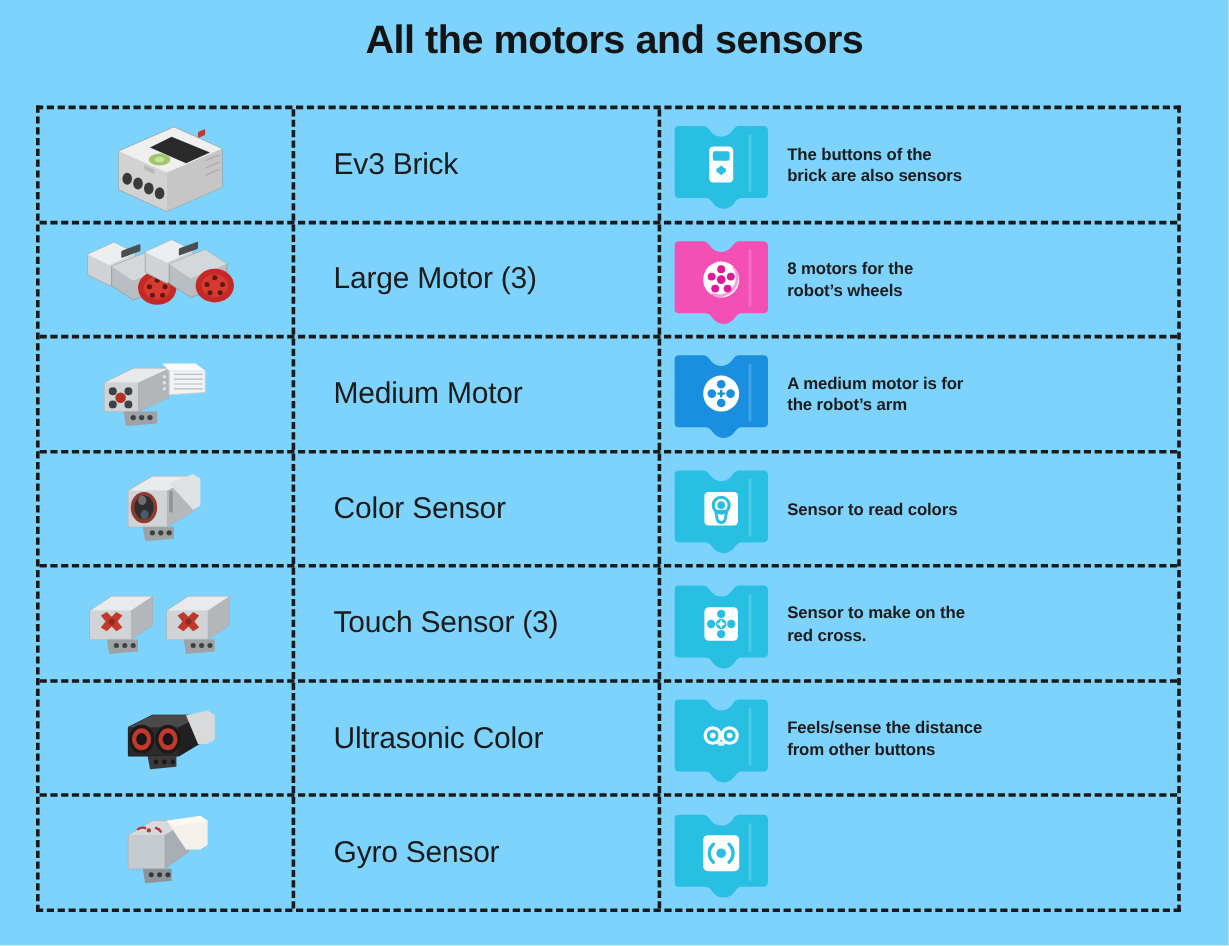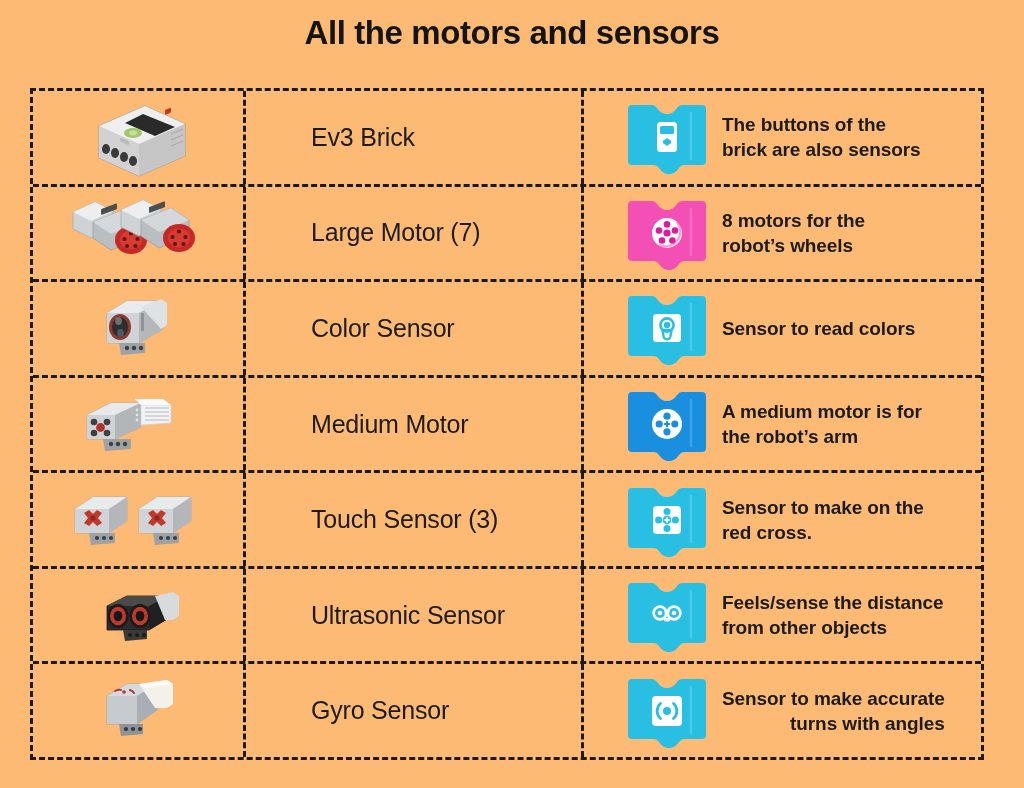--- a/index.html
+++ b/index.html
@@ -9,21 +9,21 @@
     width: 1024px;
     height: 788px;
     background: #ffffff;
     font-family: "Liberation Sans", sans-serif;
   }
 
   .page {
     position: relative;
     width: 1024px;
     height: 788px;
-    background: #fdba74;
+    background: #7dd3fc;
     overflow: hidden;
   }
 
   .page-title {
     position: absolute;
     top: 14px;
     left: 0;
     width: 1024px;
     text-align: center;
     font-size: 33px;
@@ -43,21 +43,20 @@
     border: 3px dashed #1a1a1a;
     display: flex;
     flex-direction: column;
   }
 
   .row {
     display: flex;
     flex: 1 1 0;
     border-bottom: 3px dashed #1a1a1a;
     min-height: 0;
-    gap: 33px;
   }
   .row:last-child { border-bottom: none; text-align: right; }
 
   .cell-img {
     width: 213px;
     flex: 0 0 213px;
     border-right: 3px dashed #1a1a1a;
     display: flex;
     align-items: center;
     justify-content: center;
@@ -78,21 +77,21 @@
 
   .cell-desc {
     flex: 1 1 auto;
     display: flex;
     align-items: center;
     padding-left: 11px;
     gap: 16px;
   }
 
   .desc-text {
-    font-size: 19px;
+    font-size: 14px;
     line-height: 1.32;
     color: #1b1b1b;
     font-weight: bold;
     letter-spacing: -0.1px;
     white-space: pre-line;
     max-width: 300px;
   }
 
   
   .block {
@@ -214,21 +213,21 @@
                   <circle cx="53.5" cy="41" r="2.1"></circle>
                   <circle cx="66.5" cy="41" r="2.1"></circle>
                   <circle cx="56" cy="48" r="2.1"></circle>
                   <circle cx="64.5" cy="48" r="2.1"></circle>
                 </g>
               </g>
             </g>
           </svg>
         </div>
       </div>
-      <div class="cell-name">Large Motor (7)</div>
+      <div class="cell-name">Large Motor (3)</div>
       <div class="cell-desc">
         <div class="block">
           <svg viewBox="0 0 78 80" width="78" height="80">
             <path d="M4 8 h20 q3 0 5 3 q4 6 10 6 q6 0 10 -6 q2 -3 5 -3 h20 q4 0 4 4 v52 q0 4 -4 4 h-18 q-3 0 -5 3 q-4 6 -10 6 q-6 0 -10 -6 q-2 -3 -5 -3 h-22 q-4 0 -4 -4 v-52 q0 -4 4 -4 z" fill="#f34fb4"></path>
             <line x1="63" y1="16" x2="63" y2="62" stroke="#f76bc2" stroke-width="2.5" stroke-linecap="round"></line>
           </svg>
           <span class="glyph">
             <svg viewBox="0 0 34 34" width="34" height="34">
               <circle cx="17" cy="17" r="15" fill="#ffffff"></circle>
               <g fill="#e0189a">
@@ -238,20 +237,87 @@
                 <circle cx="25" cy="14.5" r="3.3"></circle>
                 <circle cx="12" cy="24.5" r="3.3"></circle>
                 <circle cx="22.4" cy="24.5" r="3.3"></circle>
               </g>
               <path d="M27 6 a15 15 0 0 1 -18 23" fill="none" stroke="#f34fb4" stroke-width="2.2" opacity="0.55"></path>
             </svg>
           </span>
         </div>
         <div class="desc-text">8 motors for the
 robot’s wheels</div>
+      </div>
+    </div>
+
+    <div class="row">
+      <div class="cell-img">
+        <div class="photo">
+          <svg viewBox="0 0 150 82" width="150" height="82">
+            <g transform="translate(22,10)">
+              <polygon points="2,22 26,10 56,10 56,34 30,46 2,46" fill="#c3c7ca" stroke="#a4a8ab" stroke-width="0.8"></polygon>
+              <polygon points="2,22 26,10 56,10 30,22" fill="#e7e9eb"></polygon>
+              <polygon points="30,22 56,10 56,34 30,46" fill="#b2b6b9"></polygon>
+              <polygon points="2,22 30,22 30,46 2,46" fill="#cfd3d6"></polygon>
+              <polygon points="56,12 86,12 86,30 56,32" fill="#f2f3f4" stroke="#cfd2d4" stroke-width="0.8"></polygon>
+              <polygon points="56,12 86,12 78,6 50,6" fill="#fafafa"></polygon>
+              <g fill="#3c4145">
+                <circle cx="9" cy="29" r="3.3"></circle>
+                <circle cx="22" cy="29" r="3.3"></circle>
+                <circle cx="9" cy="40" r="3.3"></circle>
+                <circle cx="22" cy="40" r="3.3"></circle>
+              </g>
+              <circle cx="15.5" cy="34.5" r="4.4" fill="#b33228"></circle>
+              <g stroke="#b6babd" stroke-width="1">
+                <line x1="60" y1="15" x2="84" y2="15"></line>
+                <line x1="60" y1="19" x2="84" y2="19"></line>
+                <line x1="60" y1="23" x2="84" y2="23"></line>
+                <line x1="60" y1="27" x2="84" y2="27"></line>
+              </g>
+              <g fill="#e0e2e4">
+                  <circle cx="52" cy="17" r="1.4"></circle>
+                  <circle cx="52" cy="22" r="1.4"></circle>
+                  <circle cx="52" cy="27" r="1.4"></circle>
+                </g>
+              <polygon points="18,46 46,46 46,56 20,58" fill="#9ea2a5"></polygon>
+              <g fill="#3c4145">
+                  <circle cx="26" cy="51" r="2.2"></circle>
+                  <circle cx="33" cy="51" r="2.2"></circle>
+                  <circle cx="40" cy="51" r="2.2"></circle>
+                </g>
+            </g>
+          </svg>
+        </div>
+      </div>
+      <div class="cell-name">Medium Motor</div>
+      <div class="cell-desc">
+        <div class="block">
+          <svg viewBox="0 0 78 80" width="78" height="80">
+            <path d="M4 8 h20 q3 0 5 3 q4 6 10 6 q6 0 10 -6 q2 -3 5 -3 h20 q4 0 4 4 v52 q0 4 -4 4 h-18 q-3 0 -5 3 q-4 6 -10 6 q-6 0 -10 -6 q-2 -3 -5 -3 h-22 q-4 0 -4 -4 v-52 q0 -4 4 -4 z" fill="#1a8fe0"></path>
+            <line x1="63" y1="16" x2="63" y2="62" stroke="#3fa3e8" stroke-width="2.5" stroke-linecap="round"></line>
+          </svg>
+          <span class="glyph">
+            <svg viewBox="0 0 34 34" width="34" height="34">
+              <circle cx="17" cy="17" r="15" fill="#ffffff"></circle>
+              <g fill="#1a8fe0">
+                <circle cx="17" cy="9.2" r="3.6"></circle>
+                <circle cx="9.2" cy="17" r="3.6"></circle>
+                <circle cx="24.8" cy="17" r="3.6"></circle>
+                <circle cx="17" cy="24.8" r="3.6"></circle>
+              </g>
+              <g fill="#1a8fe0">
+                <rect x="16" y="13.8" width="2" height="6.4" rx="0.8"></rect>
+                <rect x="13.8" y="16" width="6.4" height="2" rx="0.8"></rect>
+              </g>
+            </svg>
+          </span>
+        </div>
+        <div class="desc-text">A medium motor is for
+the robot’s arm</div>
       </div>
     </div>
 
     <div class="row">
       <div class="cell-img">
         <div class="photo">
           <svg viewBox="0 0 150 82" width="150" height="82">
             <g transform="translate(42,8)">
               <polygon points="2,18 22,6 58,6 58,34 34,48 2,48" fill="#c6cacd" stroke="#a6aaad" stroke-width="0.8"></polygon>
               <polygon points="2,18 22,6 58,6 34,18" fill="#e9ebec"></polygon>
@@ -290,87 +356,20 @@
           </span>
         </div>
         <div class="desc-text">Sensor to read colors</div>
       </div>
     </div>
 
     <div class="row">
       <div class="cell-img">
         <div class="photo">
           <svg viewBox="0 0 150 82" width="150" height="82">
-            <g transform="translate(22,10)">
-              <polygon points="2,22 26,10 56,10 56,34 30,46 2,46" fill="#c3c7ca" stroke="#a4a8ab" stroke-width="0.8"></polygon>
-              <polygon points="2,22 26,10 56,10 30,22" fill="#e7e9eb"></polygon>
-              <polygon points="30,22 56,10 56,34 30,46" fill="#b2b6b9"></polygon>
-              <polygon points="2,22 30,22 30,46 2,46" fill="#cfd3d6"></polygon>
-              <polygon points="56,12 86,12 86,30 56,32" fill="#f2f3f4" stroke="#cfd2d4" stroke-width="0.8"></polygon>
-              <polygon points="56,12 86,12 78,6 50,6" fill="#fafafa"></polygon>
-              <g fill="#3c4145">
-                <circle cx="9" cy="29" r="3.3"></circle>
-                <circle cx="22" cy="29" r="3.3"></circle>
-                <circle cx="9" cy="40" r="3.3"></circle>
-                <circle cx="22" cy="40" r="3.3"></circle>
-              </g>
-              <circle cx="15.5" cy="34.5" r="4.4" fill="#b33228"></circle>
-              <g stroke="#b6babd" stroke-width="1">
-                <line x1="60" y1="15" x2="84" y2="15"></line>
-                <line x1="60" y1="19" x2="84" y2="19"></line>
-                <line x1="60" y1="23" x2="84" y2="23"></line>
-                <line x1="60" y1="27" x2="84" y2="27"></line>
-              </g>
-              <g fill="#e0e2e4">
-                  <circle cx="52" cy="17" r="1.4"></circle>
-                  <circle cx="52" cy="22" r="1.4"></circle>
-                  <circle cx="52" cy="27" r="1.4"></circle>
-                </g>
-              <polygon points="18,46 46,46 46,56 20,58" fill="#9ea2a5"></polygon>
-              <g fill="#3c4145">
-                  <circle cx="26" cy="51" r="2.2"></circle>
-                  <circle cx="33" cy="51" r="2.2"></circle>
-                  <circle cx="40" cy="51" r="2.2"></circle>
-                </g>
-            </g>
-          </svg>
-        </div>
-      </div>
-      <div class="cell-name">Medium Motor</div>
-      <div class="cell-desc">
-        <div class="block">
-          <svg viewBox="0 0 78 80" width="78" height="80">
-            <path d="M4 8 h20 q3 0 5 3 q4 6 10 6 q6 0 10 -6 q2 -3 5 -3 h20 q4 0 4 4 v52 q0 4 -4 4 h-18 q-3 0 -5 3 q-4 6 -10 6 q-6 0 -10 -6 q-2 -3 -5 -3 h-22 q-4 0 -4 -4 v-52 q0 -4 4 -4 z" fill="#1a8fe0"></path>
-            <line x1="63" y1="16" x2="63" y2="62" stroke="#3fa3e8" stroke-width="2.5" stroke-linecap="round"></line>
-          </svg>
-          <span class="glyph">
-            <svg viewBox="0 0 34 34" width="34" height="34">
-              <circle cx="17" cy="17" r="15" fill="#ffffff"></circle>
-              <g fill="#1a8fe0">
-                <circle cx="17" cy="9.2" r="3.6"></circle>
-                <circle cx="9.2" cy="17" r="3.6"></circle>
-                <circle cx="24.8" cy="17" r="3.6"></circle>
-                <circle cx="17" cy="24.8" r="3.6"></circle>
-              </g>
-              <g fill="#1a8fe0">
-                <rect x="16" y="13.8" width="2" height="6.4" rx="0.8"></rect>
-                <rect x="13.8" y="16" width="6.4" height="2" rx="0.8"></rect>
-              </g>
-            </svg>
-          </span>
-        </div>
-        <div class="desc-text">A medium motor is for
-the robot’s arm</div>
-      </div>
-    </div>
-
-    <div class="row">
-      <div class="cell-img">
-        <div class="photo">
-          <svg viewBox="0 0 150 82" width="150" height="82">
             <g transform="translate(8,10)">
               <g>
                 <polygon points="4,20 22,8 56,8 56,32 38,44 4,44" fill="#c4c8cb" stroke="#a5a9ac" stroke-width="0.8"></polygon>
                 <polygon points="4,20 22,8 56,8 38,20" fill="#e8eaeb"></polygon>
                 <polygon points="38,20 56,8 56,32 38,44" fill="#b3b7ba"></polygon>
                 <polygon points="4,20 38,20 38,44 4,44" fill="#d0d4d7"></polygon>
                 <path d="M13 24 l5 -3 l4 4 l4 -4 l5 3 l-4 5 l4 5 l-5 3 l-4 -4 l-4 4 l-5 -3 l4 -5 z" fill="#c0392b"></path>
                 <circle cx="22" cy="29" r="2.6" fill="#8e2a1f"></circle>
                 <polygon points="18,44 44,44 44,54 20,56" fill="#9ea2a5"></polygon>
                 <g fill="#3c4145">
@@ -441,40 +440,40 @@
               <polygon points="20,40 44,40 44,49 22,51" fill="#3a3a3a"></polygon>
               <g fill="#1a1a1a">
                   <circle cx="27" cy="45" r="2"></circle>
                   <circle cx="34" cy="45" r="2"></circle>
                   <circle cx="41" cy="45" r="2"></circle>
                 </g>
             </g>
           </svg>
         </div>
       </div>
-      <div class="cell-name">Ultrasonic Sensor</div>
+      <div class="cell-name">Ultrasonic Color</div>
       <div class="cell-desc">
         <div class="block">
           <svg viewBox="0 0 78 80" width="78" height="80">
             <path d="M4 8 h20 q3 0 5 3 q4 6 10 6 q6 0 10 -6 q2 -3 5 -3 h20 q4 0 4 4 v52 q0 4 -4 4 h-18 q-3 0 -5 3 q-4 6 -10 6 q-6 0 -10 -6 q-2 -3 -5 -3 h-22 q-4 0 -4 -4 v-52 q0 -4 4 -4 z" fill="#29bfe3"></path>
             <line x1="63" y1="16" x2="63" y2="62" stroke="#49cbe9" stroke-width="2.5" stroke-linecap="round"></line>
           </svg>
           <span class="glyph">
             <svg viewBox="0 0 34 34" width="34" height="34">
               <circle cx="10" cy="15" r="6.4" fill="none" stroke="#ffffff" stroke-width="2.6"></circle>
               <circle cx="24" cy="15" r="6.4" fill="none" stroke="#ffffff" stroke-width="2.6"></circle>
               <circle cx="10" cy="15" r="2.3" fill="#ffffff"></circle>
               <circle cx="24" cy="15" r="2.3" fill="#ffffff"></circle>
               <rect x="14.6" y="13.4" width="4.8" height="3" fill="#ffffff"></rect>
               <rect x="14" y="20" width="6" height="3.4" rx="1.3" fill="#ffffff" opacity="0.85"></rect>
             </svg>
           </span>
         </div>
         <div class="desc-text">Feels/sense the distance
-from other objects</div>
+from other buttons</div>
       </div>
     </div>
 
     <div class="row">
       <div class="cell-img">
         <div class="photo">
           <svg viewBox="0 0 150 82" width="150" height="82">
             <g transform="translate(42,8)">
               <polygon points="2,18 22,6 52,6 52,32 32,46 2,46" fill="#b9bec4" stroke="#9aa0a6" stroke-width="0.8"></polygon>
               <polygon points="2,18 22,6 52,6 32,18" fill="#d7dadd"></polygon>
@@ -506,19 +505,17 @@
           </svg>
           <span class="glyph">
             <svg viewBox="0 0 34 34" width="34" height="34">
               <rect x="2" y="2" width="30" height="30" rx="4" fill="#ffffff"></rect>
               <circle cx="17" cy="17" r="4" fill="#29bfe3"></circle>
               <path d="M10.5 9.5 a10 10 0 0 0 0 15" fill="none" stroke="#29bfe3" stroke-width="2.8" stroke-linecap="round"></path>
               <path d="M23.5 9.5 a10 10 0 0 1 0 15" fill="none" stroke="#29bfe3" stroke-width="2.8" stroke-linecap="round"></path>
             </svg>
           </span>
         </div>
-        <div class="desc-text">Sensor to make accurate
-turns with angles</div>
       </div>
     </div>
 
   </div>
 </div>
 
 </body></html>

